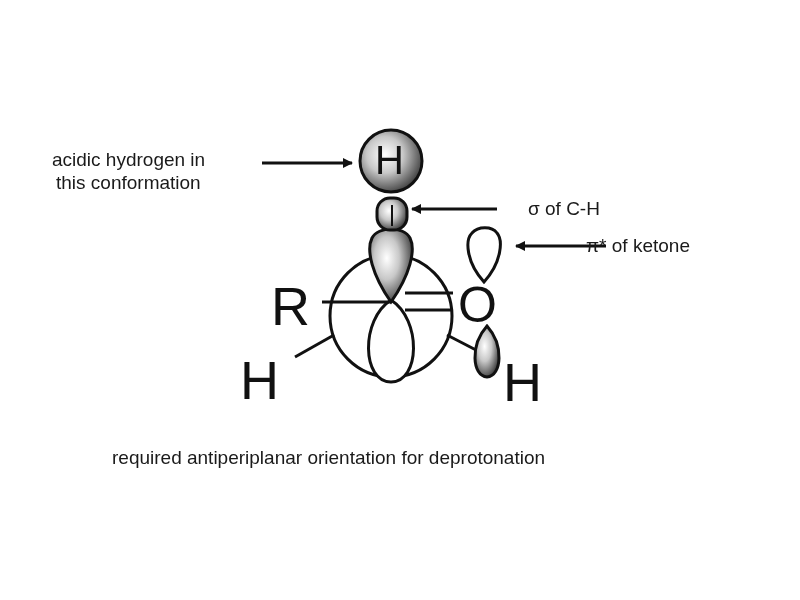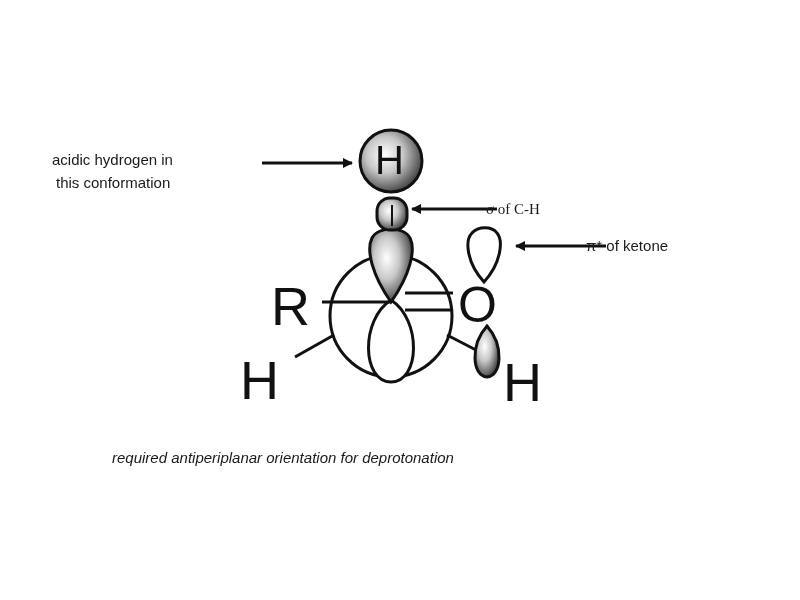--- a/index.html
+++ b/index.html
@@ -1,17 +1,17 @@
 <!DOCTYPE html>
 <html><head>
 <meta charset="utf-8">
 <style>
   html, body { margin:0; padding:0; background:#ffffff; }
   body { width:800px; height:600px; position:relative; overflow:hidden; font-family:"Liberation Sans", sans-serif; color:#111; }
-  .lbl { position:absolute; font-size:15px; line-height:22px; color:#1a1a1a; }
+  .lbl { position:absolute; font-size:19px; line-height:22px; color:#1a1a1a; }
   .big { position:absolute; font-size:54px; line-height:54px; color:#111; }
   svg { position:absolute; left:0; top:0; }
 </style>
 </head>
 <body>
 
 <svg width="800" height="600" viewBox="0 0 800 600">
   <defs>
     <radialGradient id="shade" cx="40%" cy="40%" r="65%">
       <stop offset="0%" stop-color="#ffffff"></stop>
@@ -53,15 +53,15 @@
 </svg>
 
 <div class="big" style="left:375px;top:140px;font-size:40px;line-height:40px;">H</div>
 <div class="big" style="left:271px;top:279px;">R</div>
 <div class="big" style="left:240px;top:353px;">H</div>
 <div class="big" style="left:458px;top:280px;font-size:50px;line-height:50px;">O</div>
 <div class="big" style="left:503px;top:355px;">H</div>
 
 <div class="lbl" style="left:52px;top:149px;">acidic hydrogen in</div>
 <div class="lbl" style="left:56px;top:172px;text-align:center;">this conformation</div>
-<div class="lbl" style="left:486px;top:198px;font-family:Liberation Serif, serif;">σ of C-H</div>
+<div class="lbl" style="left:528px;top:198px;">σ of C-H</div>
 <div class="lbl" style="left:586px;top:235px;">π* of ketone</div>
-<div class="lbl" style="left:112px;top:447px;font-style:italic;">required antiperiplanar orientation for deprotonation</div>
+<div class="lbl" style="left:112px;top:447px;">required antiperiplanar orientation for deprotonation</div>
 
 </body></html>

